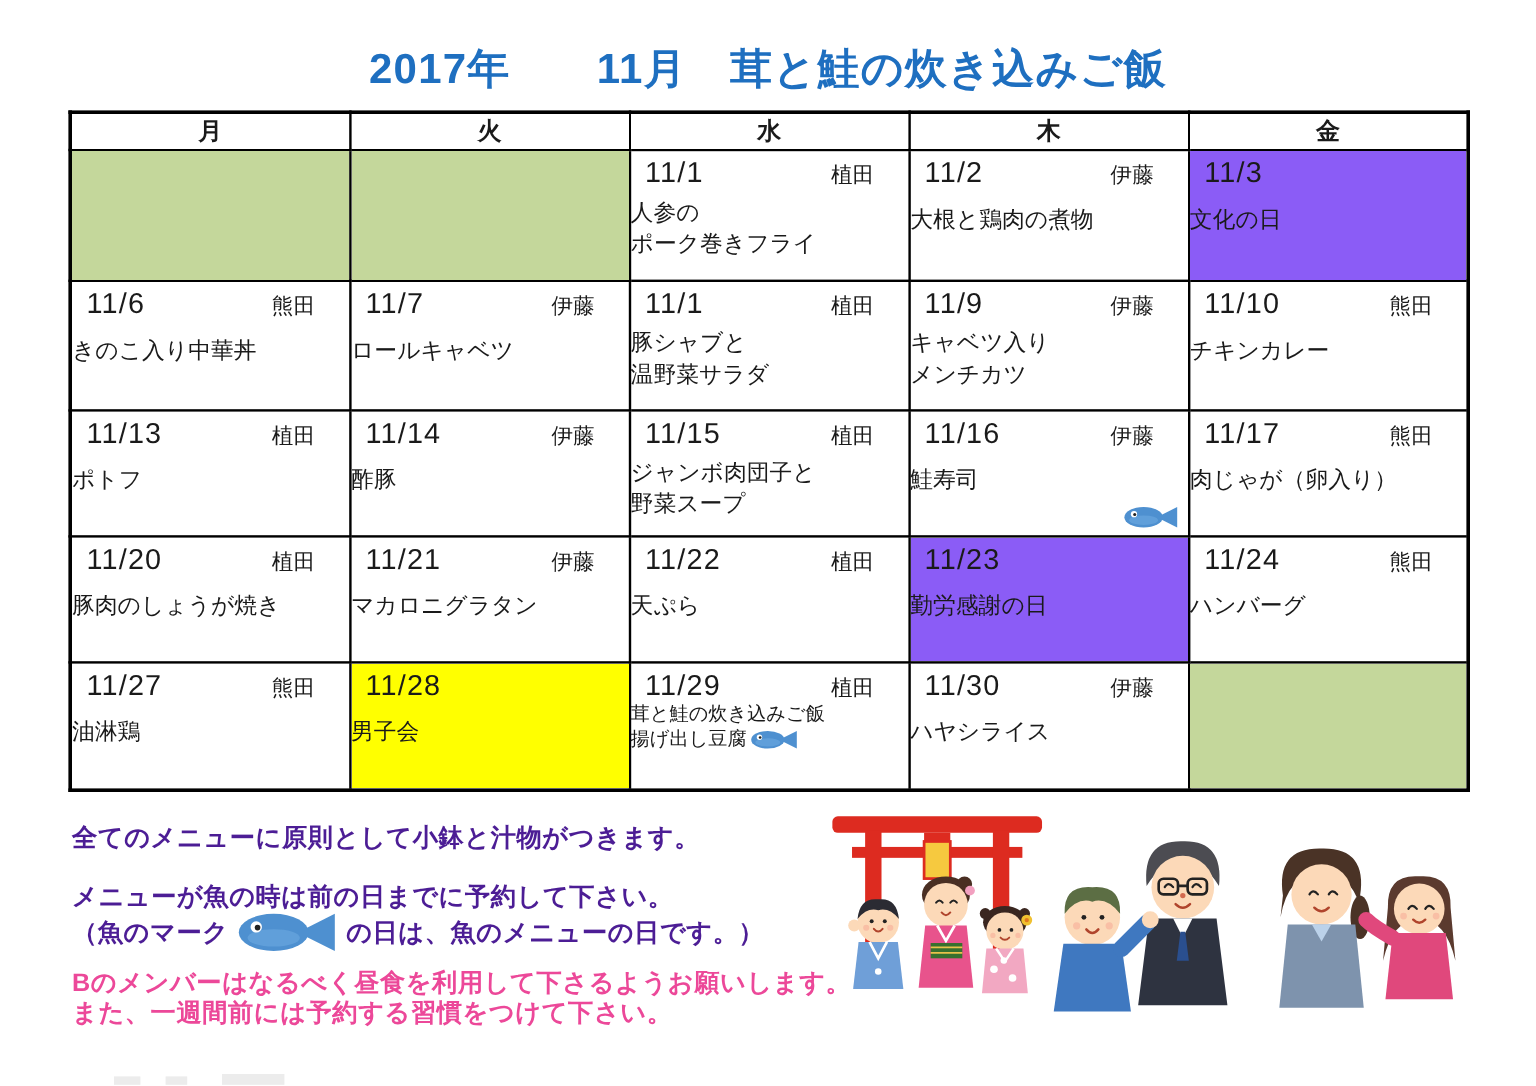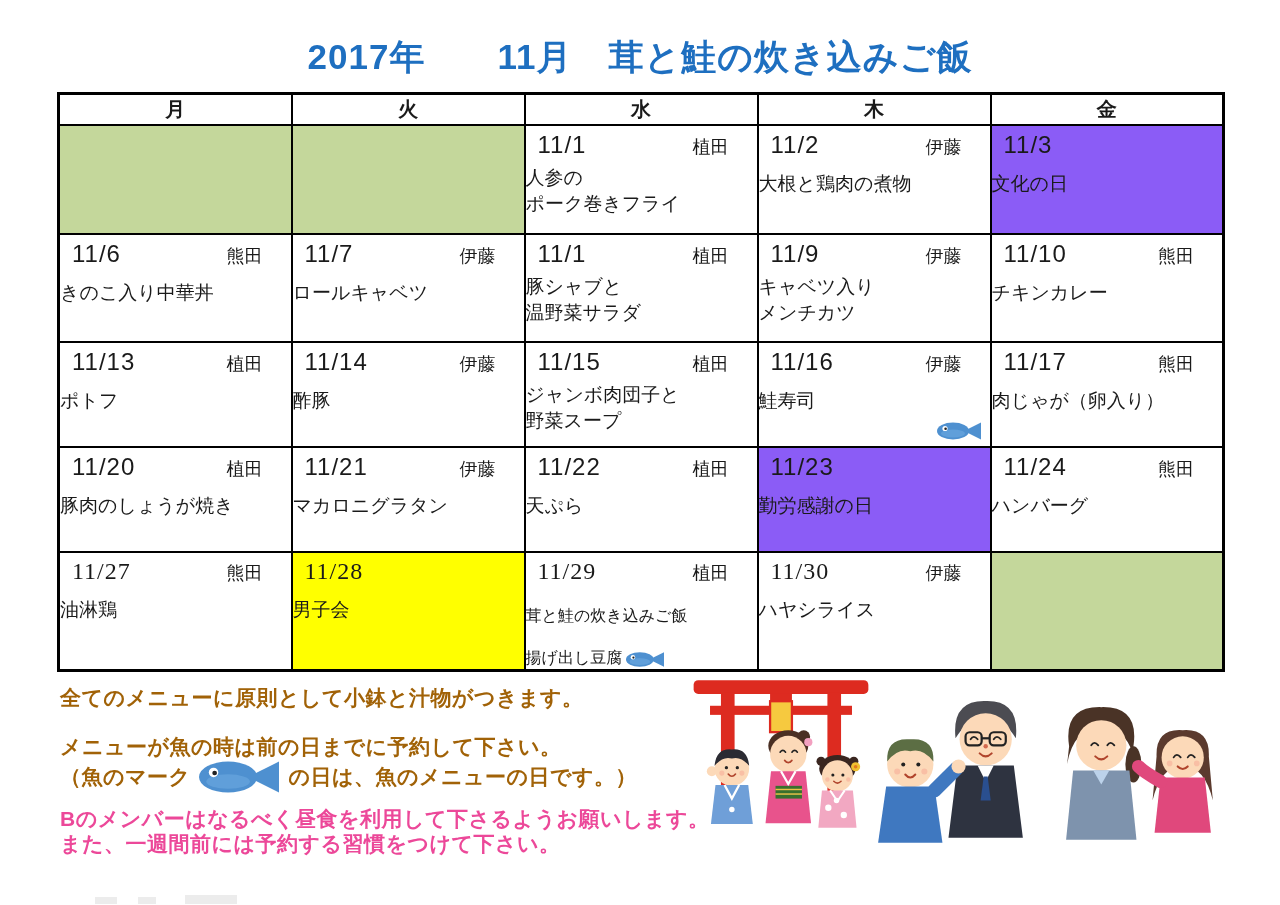--- a/index.html
+++ b/index.html
@@ -16,34 +16,34 @@
     position:absolute;left:57px;top:92px;width:1165px;
     border-collapse:collapse;table-layout:fixed;border:3px solid #000;
     background:#fff;
   }
   .menu-table col{width:233px;}
   .menu-table th,.menu-table td{
     border:2px solid #000;padding:0;vertical-align:top;position:relative;
   }
   th.day-header{height:21px;font-size:20px;font-weight:bold;text-align:center;padding:1px 0;background:#fff;}
   tr.r1 td{height:107px;} tr.r2 td{height:106px;} tr.r3 td{height:103px;}
-  tr.r4 td{height:103px;} tr.r5 td{height:104px;font-family:Liberation Serif, serif;}
+  tr.r4 td{height:103px;} tr.r5 td{height:104px;}
   .bg-green{background:#c4d79b;}
   .bg-pink{background:#8b5cf6;}
   .bg-yellow{background:#ffff00;}
   .date-row{display:flex;justify-content:space-between;align-items:baseline;padding:5px 8px 0 12px;}
   .cell-date{font-size:24px;letter-spacing:1px;}
   .cell-duty{font-size:18px;margin-right:20px;}
   .cell-menu{text-align:left;font-size:19px;line-height:1.35;margin-top:12px;}
   .cell-menu.tight{margin-top:6px;}
   .cell-menu.line2{margin-top:0;}
-  .cell-menu.small{font-size:16px;margin-top:21px;line-height:1.3;}
+  .cell-menu.small{font-size:16px;margin-top:0;line-height:1.3;}
   .fish-corner{position:absolute;right:8px;bottom:4px;line-height:0;}
   .fish-inline{display:inline-block;vertical-align:middle;margin-left:3px;line-height:0;}
-  .note-line{position:absolute;left:60px;font-size:21px;font-weight:bold;color:#a16207;letter-spacing:0.5px;white-space:nowrap;}
+  .note-line{position:absolute;left:60px;font-size:21px;font-weight:bold;color:#4c1d95;letter-spacing:0.5px;white-space:nowrap;}
   .note-1{top:684px;}
   .note-2{top:733px;}
   .note-3{top:756px;height:42px;display:flex;align-items:center;}
   .warning-line{position:absolute;left:60px;font-size:21px;font-weight:bold;color:#ec4899;letter-spacing:0.5px;white-space:nowrap;}
   .warn-1{top:805px;}
   .warn-2{top:830px;}
   .illus{position:absolute;line-height:0;}
   .illus-torii{left:690px;top:670px;}
   .illus-family{left:862px;top:682px;}
   .edge-artifact{position:absolute;background:#ececec;}

